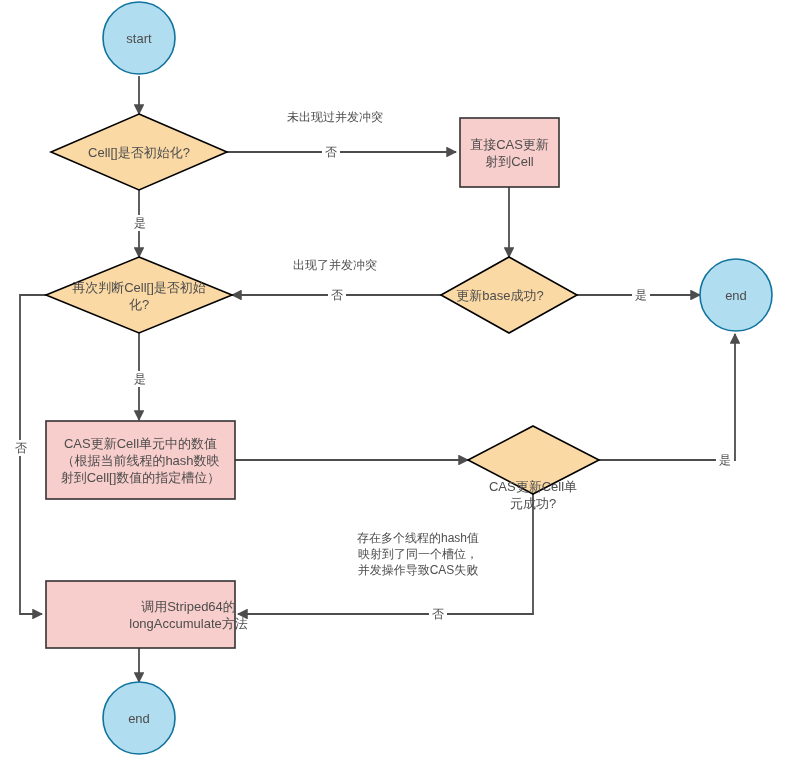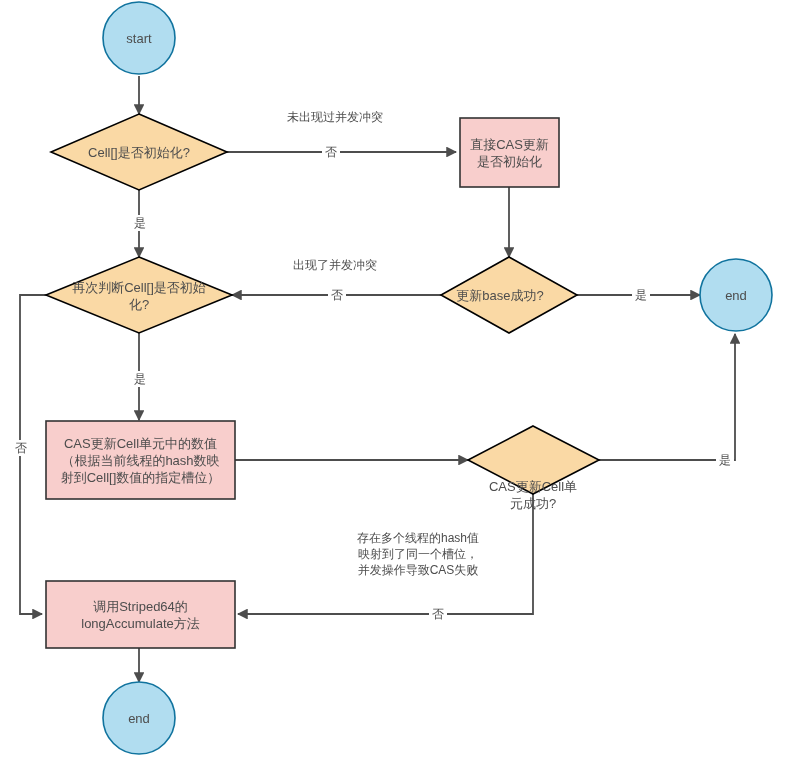--- a/index.html
+++ b/index.html
@@ -123,37 +123,37 @@
     <rect x="46" y="581" width="189" height="67" fill="#f8cecc" stroke="#333333" stroke-width="1.6"></rect>
 
     <circle cx="139" cy="718" r="36" fill="#b1ddf0" stroke="#10739e" stroke-width="1.6"></circle>
   </svg>
 
   <div class="node-label terminal-label" style="left:103px; top:20px; width:72px; height:36px;">start</div>
 
   <div class="node-label" style="left:51px; top:136px; width:176px; height:32px;">Cell[]是否初始化?</div>
 
   <div class="node-label" style="left:460px; top:118px; width:99px; height:69px;">直接CAS更新
-是否初始化</div>
+射到Cell</div>
 
   <div class="node-label" style="left:434px; top:279px; width:132px; height:32px;">更新base成功?</div>
 
   <div class="node-label terminal-label" style="left:700px; top:277px; width:72px; height:36px;">end</div>
 
   <div class="node-label" style="left:48px; top:423px; width:185px; height:74px;">CAS更新Cell单元中的数值
 （根据当前线程的hash数映
 射到Cell[]数值的指定槽位）</div>
 
   <div class="node-label" style="left:52px; top:278px; width:174px; height:36px;">再次判断Cell[]是否初始
 化?</div>
 
   <div class="node-label" style="left:476px; top:442px; width:114px; height:36px;margin-top:35px;">CAS更新Cell单
 元成功?</div>
 
-  <div class="node-label" style="left:48px; top:583px; width:185px; height:63px;">调用Striped64的
+  <div class="node-label" style="left:48px; top:583px; width:185px; height:63px;padding-left:48px;">调用Striped64的
 longAccumulate方法</div>
 
   <div class="node-label terminal-label" style="left:103px; top:700px; width:72px; height:36px;">end</div>
 
   <div class="edge-label" style="left:322px; top:144px; width:16px;">否</div>
 
   <div class="edge-label" style="left:131px; top:215px; width:16px;">是</div>
 
   <div class="edge-label" style="left:632px; top:287px; width:16px;">是</div>
 

